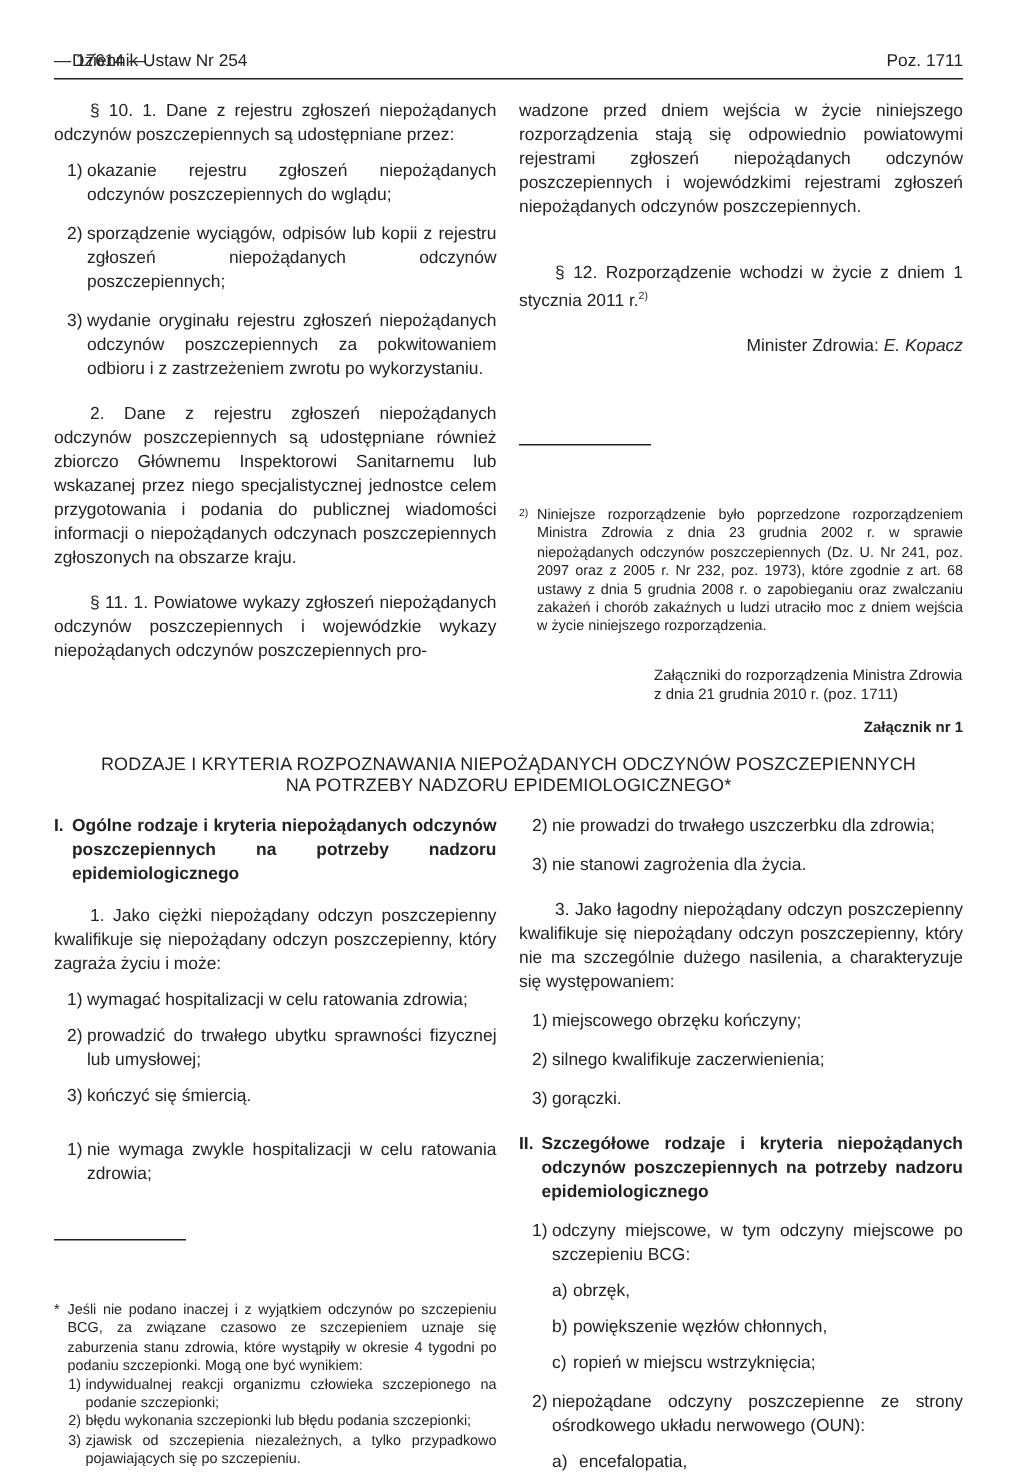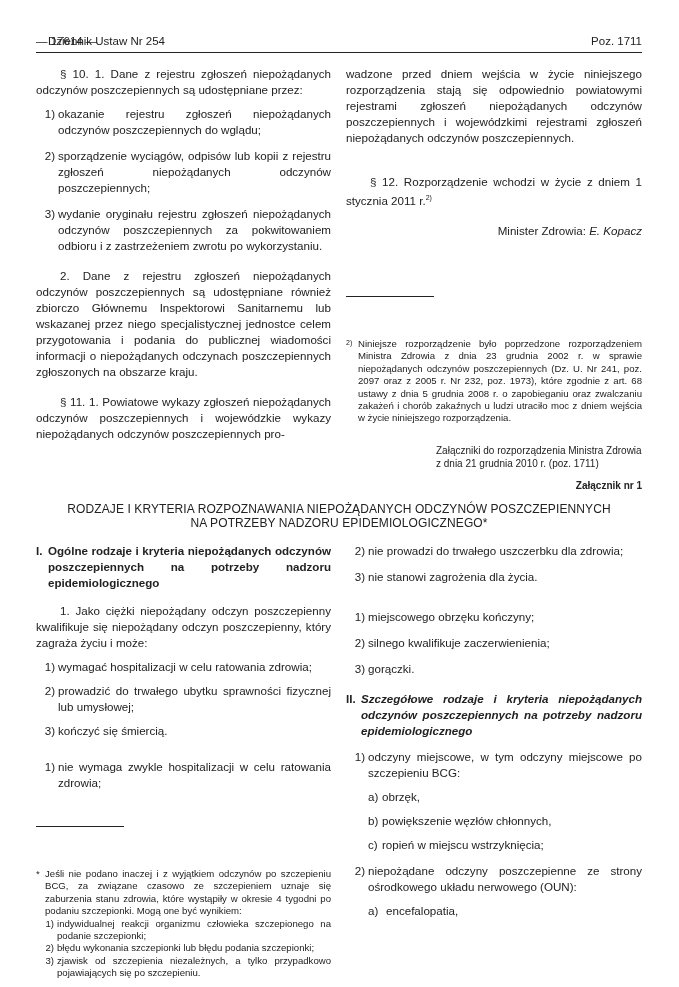--- a/index.html
+++ b/index.html
@@ -135,39 +135,40 @@
   <div class="item">
     <span class="num">2)</span>
     <span class="txt">nie prowadzi do trwałego uszczerbku dla zdrowia;</span>
   </div>
   <div class="gap10"></div>
   <div class="item">
     <span class="num">3)</span>
     <span class="txt">nie stanowi zagrożenia dla życia.</span>
   </div>
   <div class="gap14"></div>
+  <p class="para">3. Jako łagodny niepożądany odczyn poszczepienny kwalifikuje się niepożądany odczyn poszczepienny, który nie ma szczególnie dużego nasilenia, a charakteryzuje się występowaniem:</p>
   <div class="gap10"></div>
   <div class="item">
     <span class="num">1)</span>
     <span class="txt">miejscowego obrzęku kończyny;</span>
   </div>
   <div class="gap10"></div>
   <div class="item">
     <span class="num">2)</span>
     <span class="txt">silnego kwalifikuje zaczerwienienia;</span>
   </div>
   <div class="gap10"></div>
   <div class="item">
     <span class="num">3)</span>
     <span class="txt">gorączki.</span>
   </div>
   <div class="gap14"></div>
   <div style="display:flex; font-weight:bold;">
     <span style="flex:0 0 15px;">II.</span>
-    <span style="flex:1;font-style:italic;">Szczegółowe rodzaje i kryteria niepożądanych odczynów poszczepiennych na potrzeby nadzoru epidemiologicznego</span>
+    <span style="flex:1;">Szczegółowe rodzaje i kryteria niepożądanych odczynów poszczepiennych na potrzeby nadzoru epidemiologicznego</span>
   </div>
   <div class="gap10"></div>
   <div class="item">
     <span class="num">1)</span>
     <span class="txt">odczyny miejscowe, w tym odczyny miejscowe po szczepieniu BCG:</span>
   </div>
   <div class="gap8"></div>
   <div class="sub">
     <span class="num">a)</span>
     <span>obrzęk,</span>

